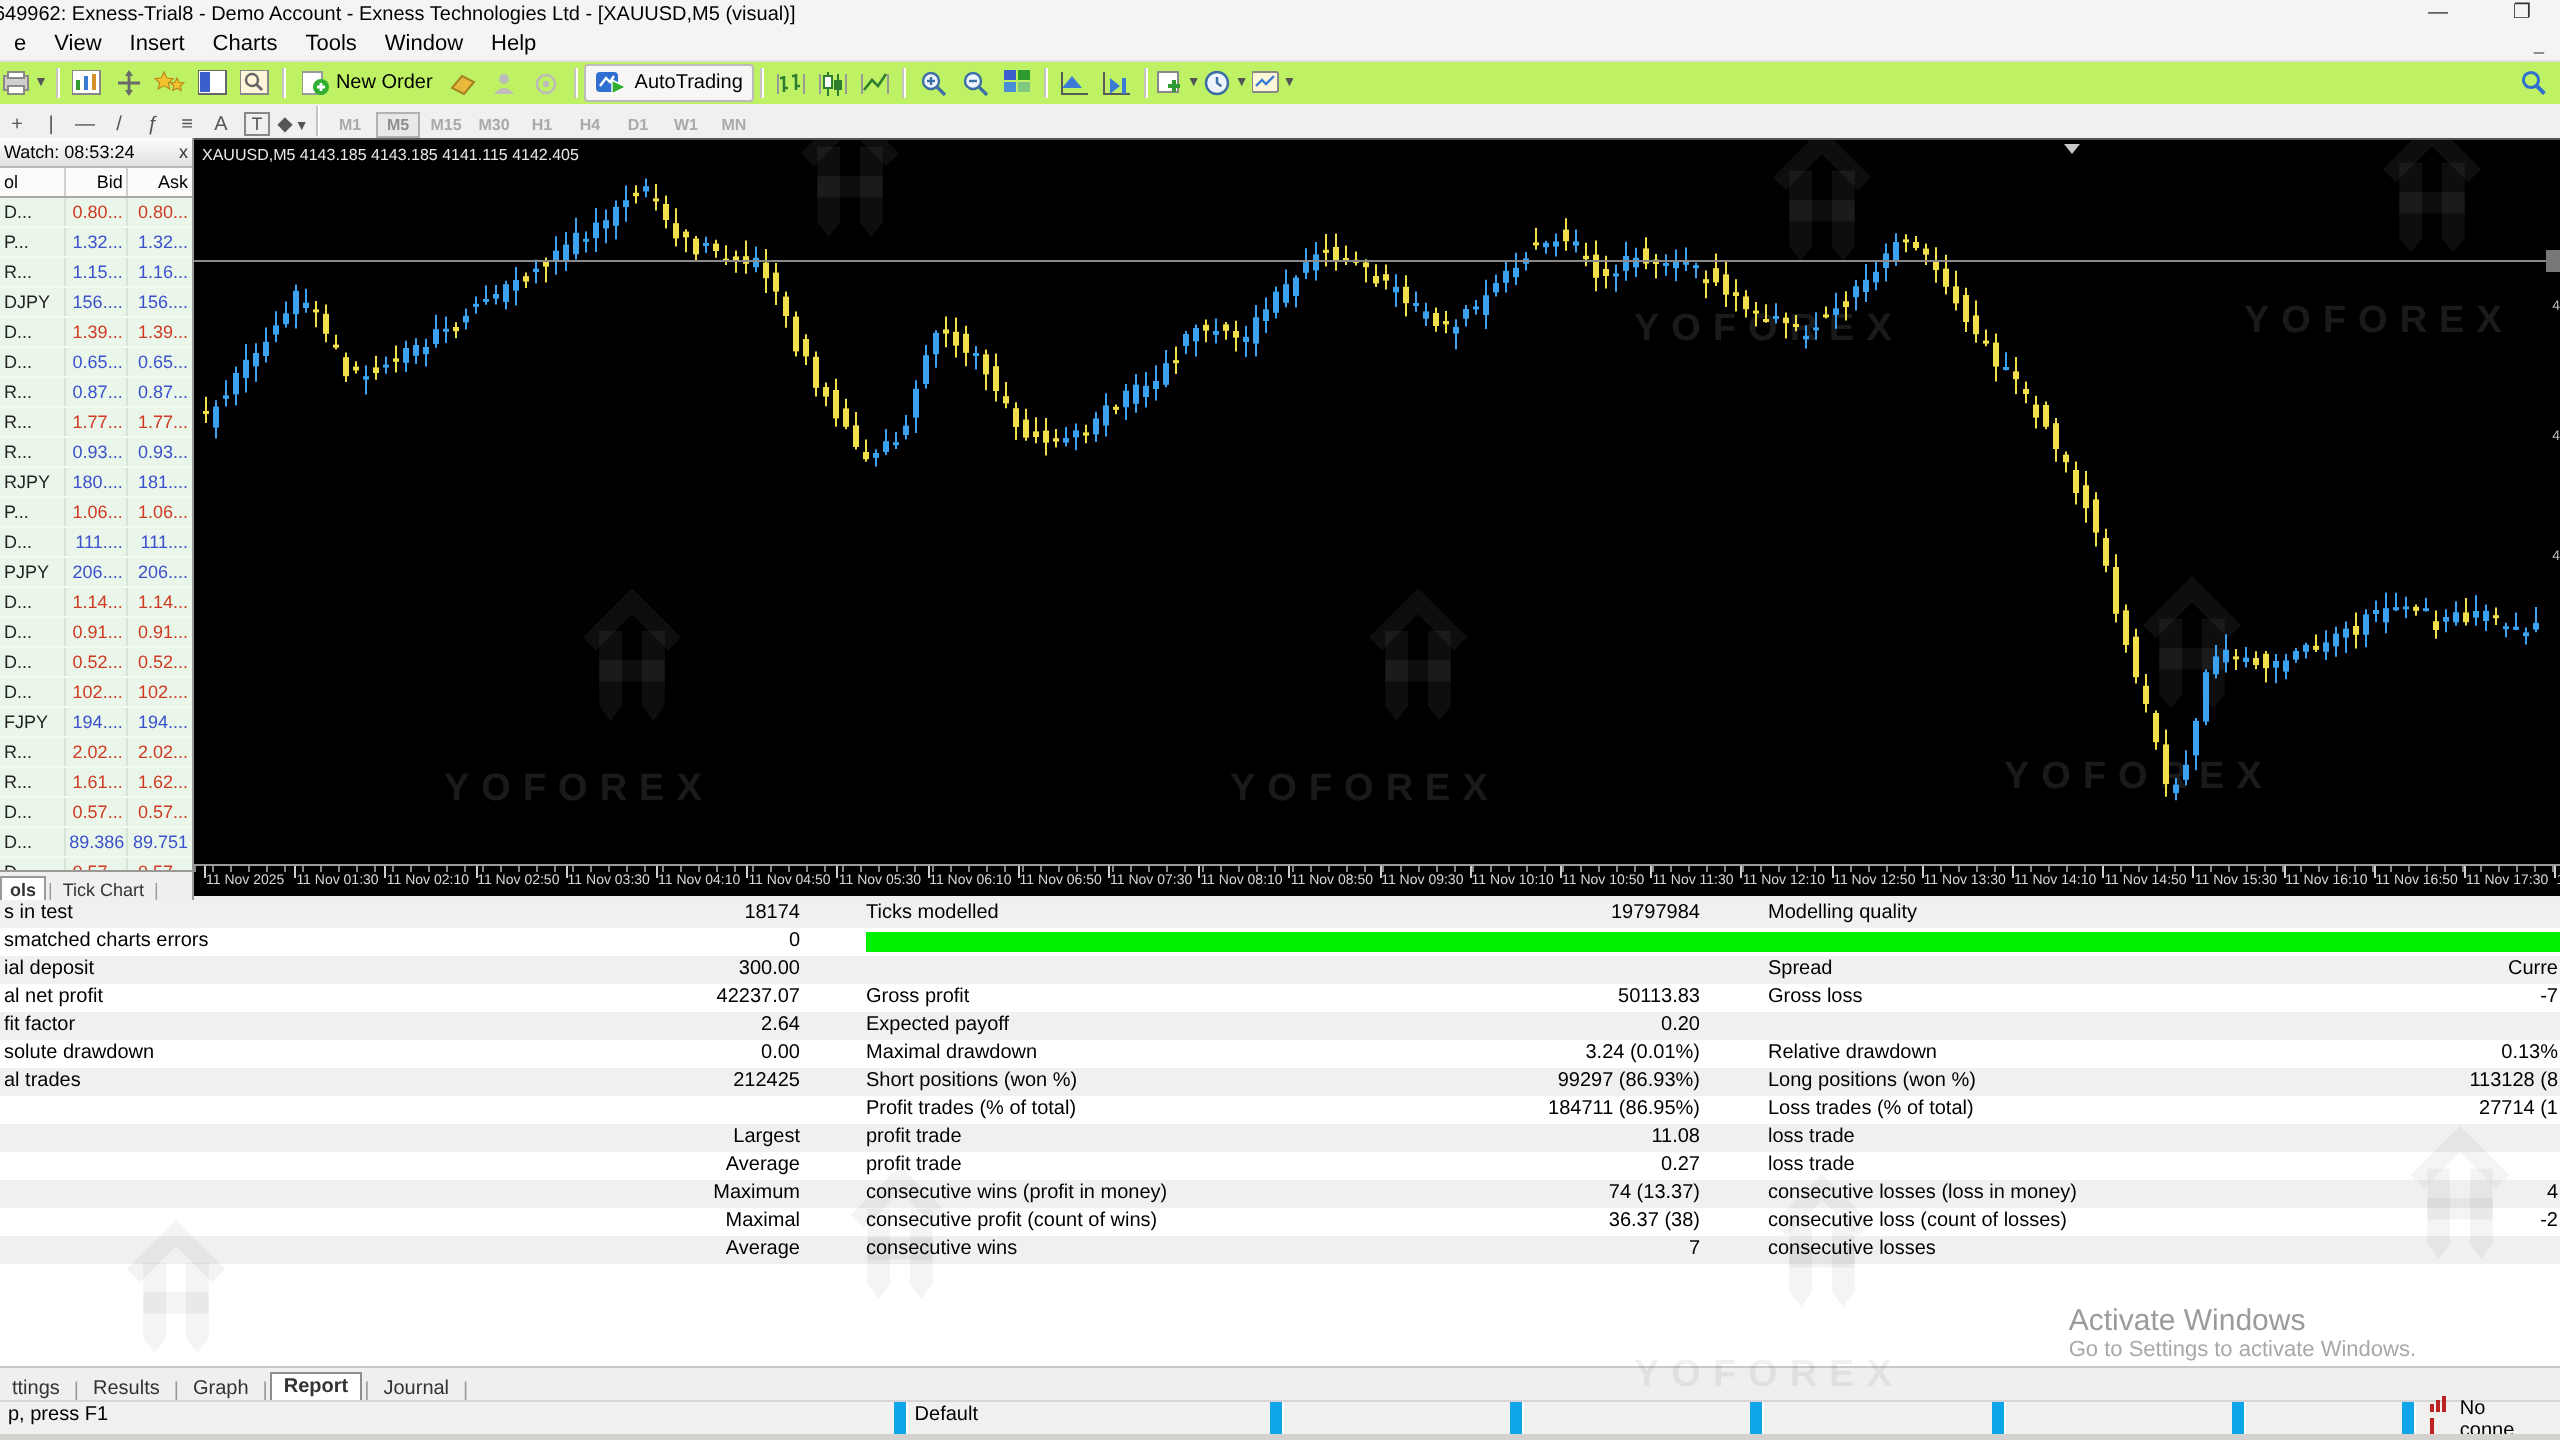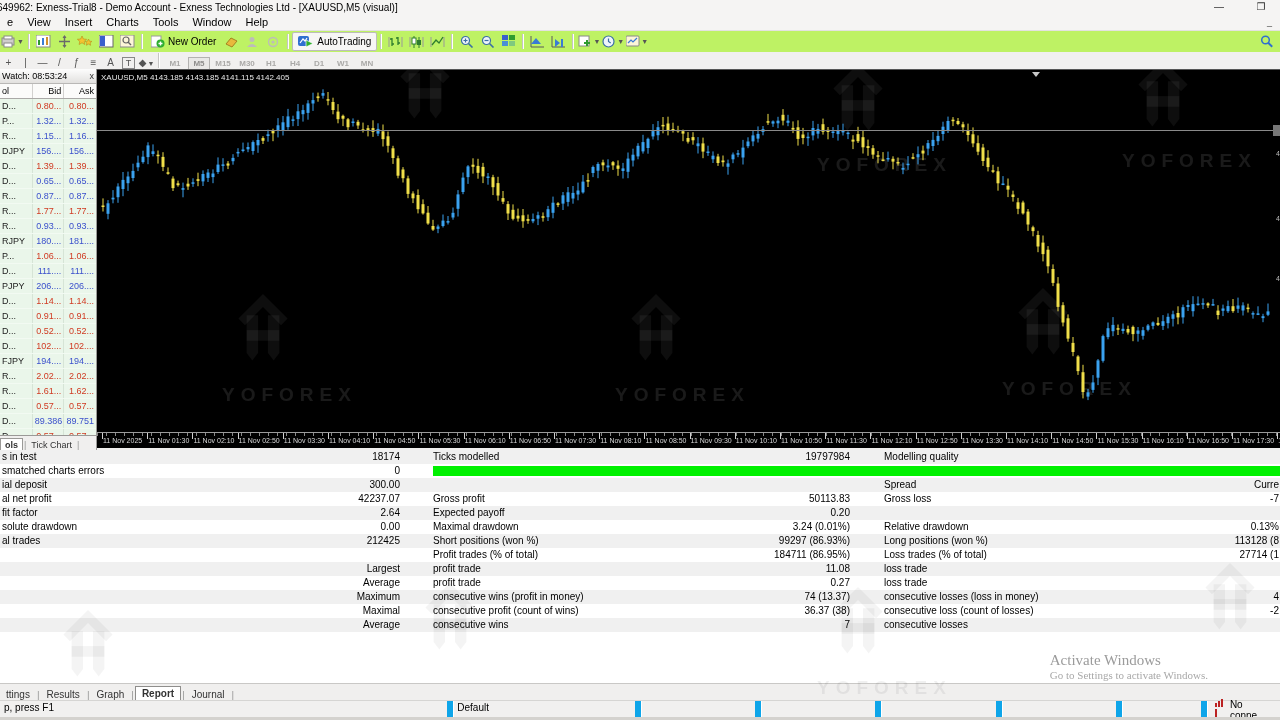--- a/index.html
+++ b/index.html
@@ -48,21 +48,21 @@
   #bidbox{position:absolute;right:0;top:55px;width:7px;height:11px;background:#777;z-index:4;}
   #endmarker{position:absolute;left:935px;top:2px;width:0;height:0;border-left:4px solid transparent;border-right:4px solid transparent;border-top:5px solid #c8c8c8;z-index:5;}
   #candles{position:absolute;left:0;top:0;z-index:2;}
   #axis{position:absolute;left:97px;top:432px;width:1183px;height:15px;background:#000;border-top:1px solid #9b9b9b;overflow:hidden;}
   #axis:before{content:"";position:absolute;left:0;top:0;width:100%;height:3px;
     background:repeating-linear-gradient(90deg,#888 0 1px,transparent 1px 9px);}
   .xlab{position:absolute;top:4px;font-size:7px;color:#d8d8d8;white-space:nowrap;}
   .xtick{position:absolute;top:0;width:1px;height:6px;background:#cfcfcf;}
   .pricefrag{position:absolute;right:0;font-size:7px;color:#bbb;z-index:4;}
   
-  .wm{position:absolute;display:flex;flex-direction:column;align-items:flex-start;pointer-events:none;z-index:1;}
+  .wm{position:absolute;display:flex;flex-direction:column;align-items:flex-end;pointer-events:none;z-index:1;}
   .wm svg{display:block;}
   .wm .wmtext{font-weight:bold;letter-spacing:6px;font-size:19px;margin-top:4px;}
   .wm.dark svg{fill:rgba(255,255,255,0.055);} .wm.dark .wmtext{color:rgba(255,255,255,0.10);}
   .wm.light{z-index:50;} .wm.light svg{fill:rgba(0,0,0,0.045);} .wm.light .wmtext{color:rgba(0,0,0,0.06);}
   
   #report{position:absolute;left:0;top:450px;width:1280px;height:233px;background:#fff;font-size:10px;}
   .rrow{position:relative;height:14px;line-height:14px;}
   .rrow.odd{background:#f0f0f0;}
   .rl{position:absolute;left:2px;white-space:nowrap;}
   .rlv{position:absolute;right:880px;white-space:nowrap;}
@@ -73,21 +73,21 @@
   .gbar{position:absolute;left:433px;right:0;top:2px;bottom:2px;background:#00f000;}
   
   #ttabs{position:absolute;left:0;top:683px;width:1280px;height:17px;background:#f0efee;border-top:1px solid #c9c8c6;font-size:10px;display:flex;align-items:flex-end;}
   .ttab{padding:1px 6px;color:#333;}
   .ttab.active{background:#fff;border:1px solid #8f8e8c;border-bottom:1px solid #fff;font-weight:bold;}
   .tdiv{color:#999;padding:0 1px;}
   #statusbar{position:absolute;left:0;top:700px;width:1280px;height:17px;background:#f1f0ef;border-top:1px solid #d6d5d3;font-size:10px;display:flex;}
   .seg{border-right:6px solid #0ea5e9;box-shadow:1px 0 0 #fff;padding:1px 4px;box-sizing:border-box;white-space:nowrap;overflow:hidden;}
   #conn{display:flex;align-items:center;gap:3px;padding:1px 8px;}
   .connbar{display:inline-block;width:2px;background:#b22;margin-right:1px;}
-  #activewm{position:absolute;right:72px;top:652px;text-align:left;z-index:60;pointer-events:none;font-family:Liberation Serif, serif;}
+  #activewm{position:absolute;right:72px;top:652px;text-align:left;z-index:60;pointer-events:none;}
   #activewm .l1{font-size:15px;color:#9b9b9b;}
   #activewm .l2{font-size:11px;color:#a8a8a8;}
   #bottomfill{position:absolute;left:0;top:717px;width:100%;height:3px;background:#d4d2ce;}
 </style>
 </head>
 <body>
 
 <div id="screen">
 
   <div id="titlebar">

